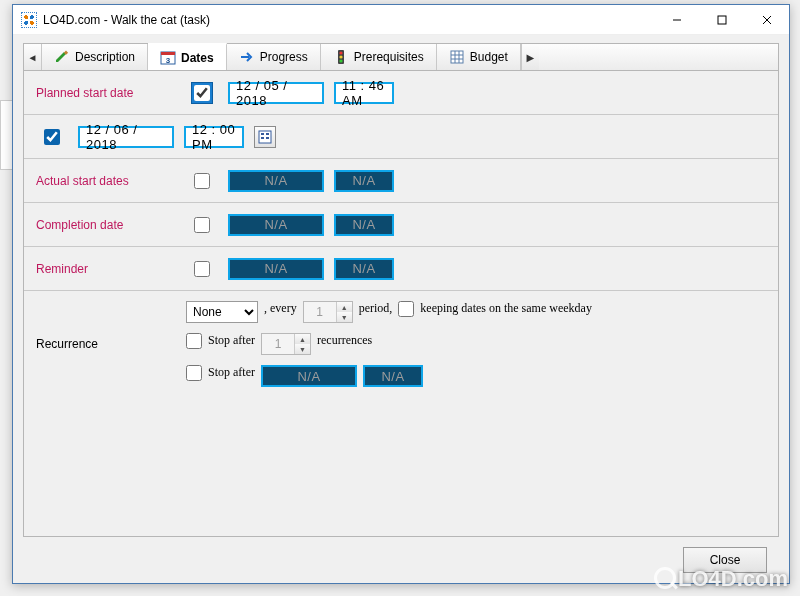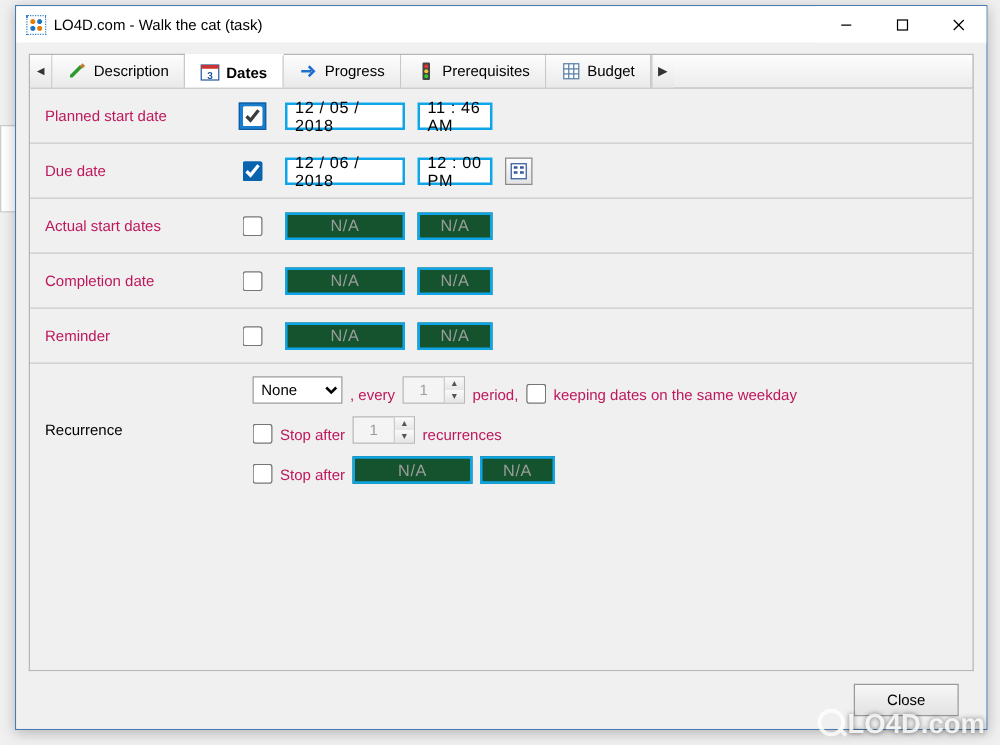--- a/index.html
+++ b/index.html
@@ -138,39 +138,39 @@
     border: 2px solid #0ea5e9;
     background: #fff;
     padding: 0 6px;
     display:inline-flex; align-items:center;
     font-size: 13px;
     color:#000;
     letter-spacing: .5px;
   }
   .datebox { width: 96px; justify-content:center; }
   .timebox { width: 60px; justify-content:center; }
-  .disabled { background:#14532d; color:#9c9c9c; }
+  .disabled { background:#0c4a6e; color:#9c9c9c; }
 
   .iconbtn {
     width:22px;height:22px;
     border:1px solid #8b8b8b;
     background: linear-gradient(#fdfdfd,#e3e3e3);
     display:inline-flex;align-items:center;justify-content:center;
   }
 
   
   .recurrence {
     display:flex;
     align-items:flex-start;
     padding: 10px 12px 14px;
     gap: 10px;
   }
   .recurrence .label { width:140px; margin-top: 36px; }
   .recurrence-body { flex:1; display:flex; flex-direction:column; gap:10px; }
-  .recur-line { display:flex; align-items:flex-end; gap:6px; flex-wrap:wrap;margin-left:16px; }
+  .recur-line { display:flex; align-items:flex-start; gap:6px; flex-wrap:wrap; }
   select.native {
     height:22px; font-size:12px;
     border:1px solid #9a9a9a;
     background:#fff;
     padding: 0 2px;
   }
   .spin {
     display:inline-flex; align-items:stretch;
     border:1px solid #b8b8b8; height:22px; background:#f4f4f4;
   }
@@ -179,21 +179,21 @@
     width:32px; text-align:center; color:#9c9c9c; font-size:12px;
   }
   .spin .arrows {
     width:16px;display:flex;flex-direction:column;
     border-left:1px solid #cbcbcb;
   }
   .spin .arrows div {
     flex:1; font-size:7px; display:flex;align-items:center;justify-content:center;
     color:#555; background:linear-gradient(#fafafa,#e5e5e5);
   }
-  .greyed { color:#be185d; }
+  .greyed { color:#000000;font-family:Liberation Serif, serif; }
   .select-flat {
     display:inline-flex;align-items:center;justify-content:space-between;
     height:22px; width:280px;
     padding:0 6px;
     background:#d9d9d9;
     color:#8a8a8a;
     border:1px solid #d9d9d9;
     font-size:12px;
   }
   .select-flat .chev { font-size:9px; }
@@ -342,21 +342,20 @@
         <div class="cbwrap">
           <span class="cb-highlight">
             <input type="checkbox" checked="" style="">
           </span>
         </div>
         <span class="datebox">12 / 05 / 2018</span>
         <span class="timebox">11 : 46   AM</span>
       </div>
 
       <div class="row">
-        <div class="label">Due date</div>
         <div class="cbwrap">
             <input type="checkbox" checked="" style="">
           </div>
         <span class="datebox">12 / 06 / 2018</span>
         <span class="timebox">12 : 00   PM</span>
         <span class="iconbtn">
           <svg width="14" height="14">
               <rect x="1" y="1" width="12" height="12" fill="#fff" stroke="#355a9c"></rect>
               <rect x="3" y="3" width="3" height="2" fill="#355a9c"></rect>
               <rect x="8" y="3" width="3" height="2" fill="#355a9c"></rect>

